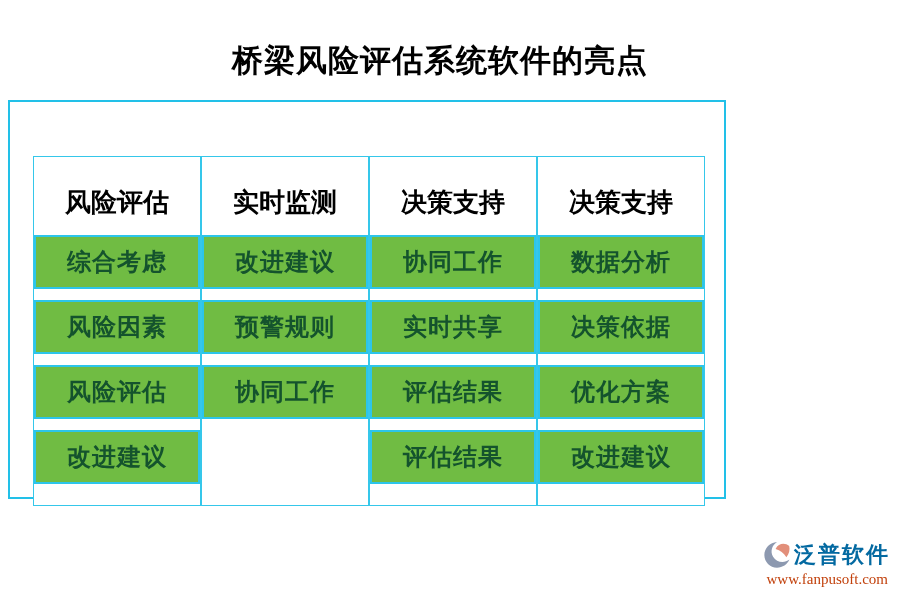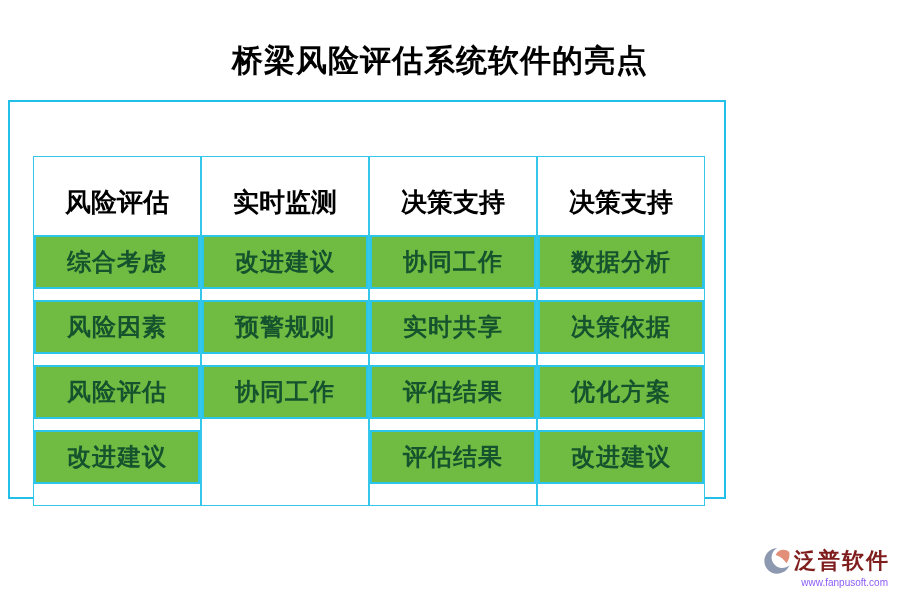--- a/index.html
+++ b/index.html
@@ -83,29 +83,29 @@
   }
   .brand-icon {
     width: 30px;
     height: 30px;
     margin-right: 2px;
     flex: 0 0 auto;
   }
   .brand-name {
     font-size: 22px;
     font-weight: bold;
-    color: #7f1d1d;
+    color: #0369a1;
     letter-spacing: 2px;
     line-height: 1;
   }
   .brand-url {
     margin-top: 1px;
-    font-size: 10px;
-    color: #8b5cf6;
-    font-family: Liberation Sans, sans-serif;
+    font-size: 15px;
+    color: #c2410c;
+    font-family: Liberation Serif, serif;
     padding-right: 2px;
   }
 </style>
 </head>
 <body>
 
 <div class="stage">
 
   <div class="page-title">桥梁风险评估系统软件的亮点</div>
 

